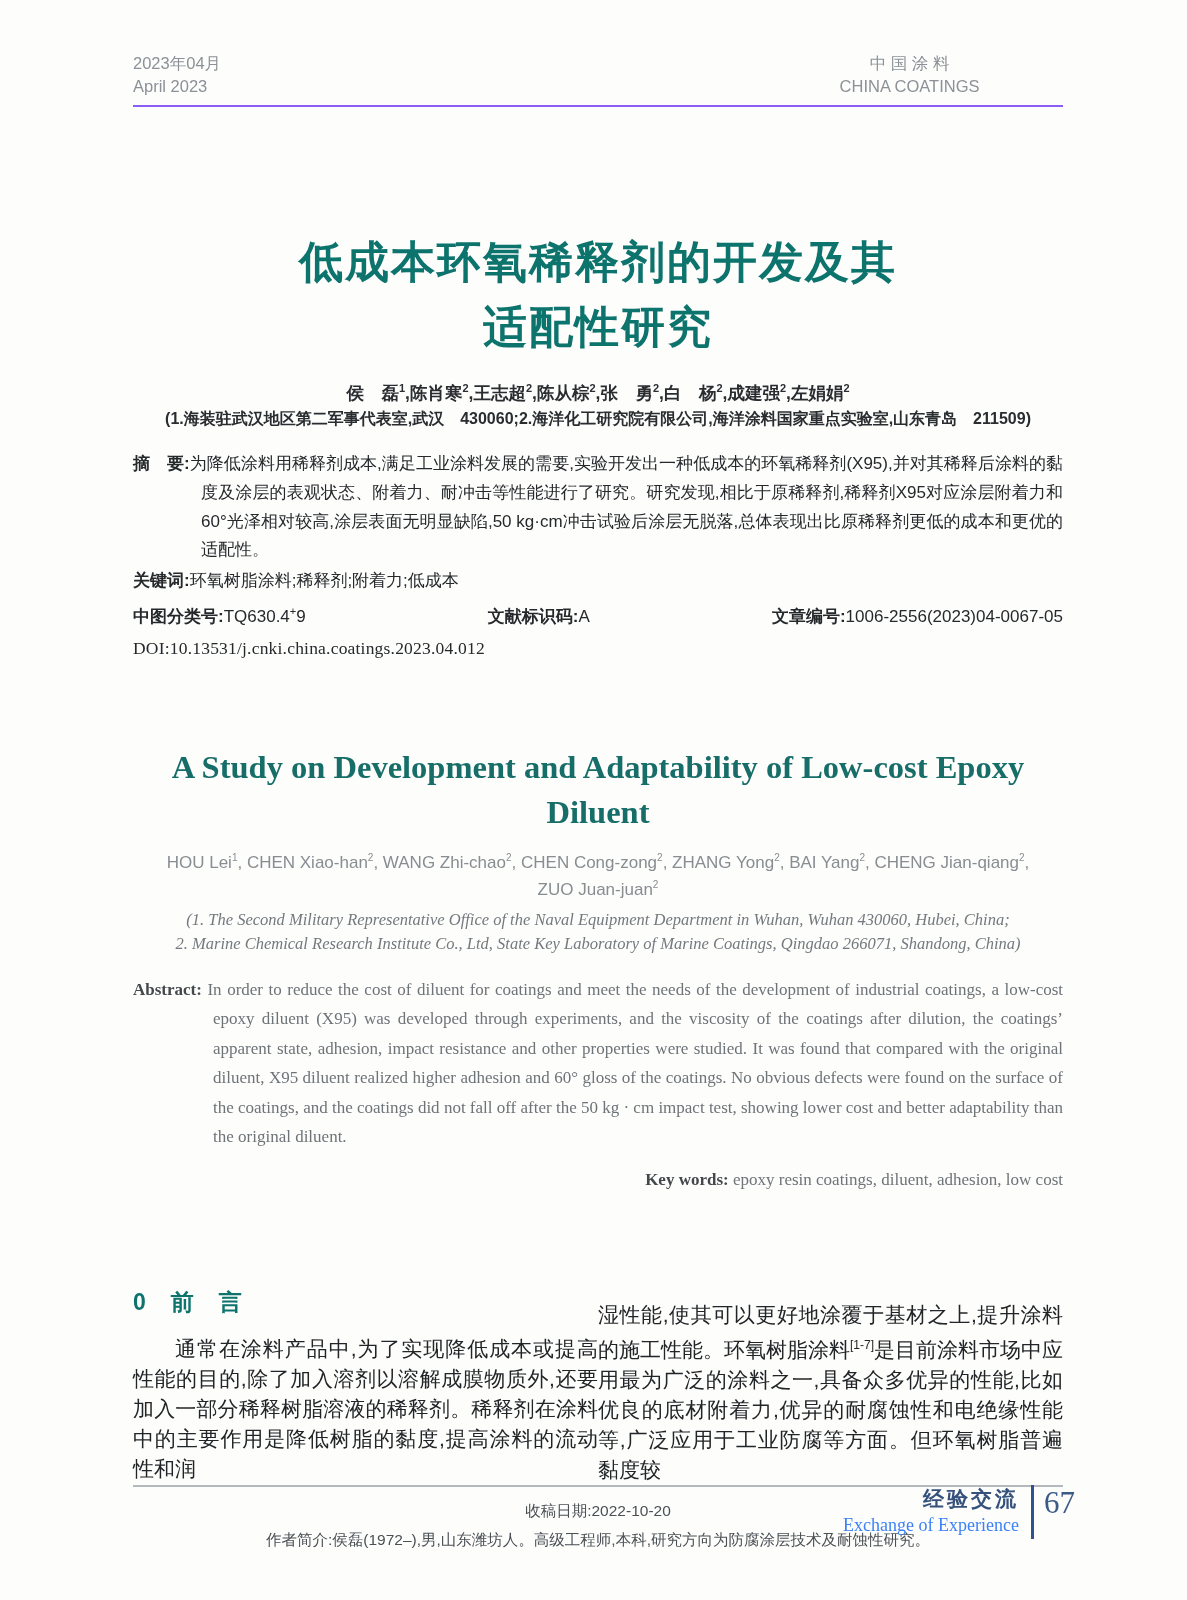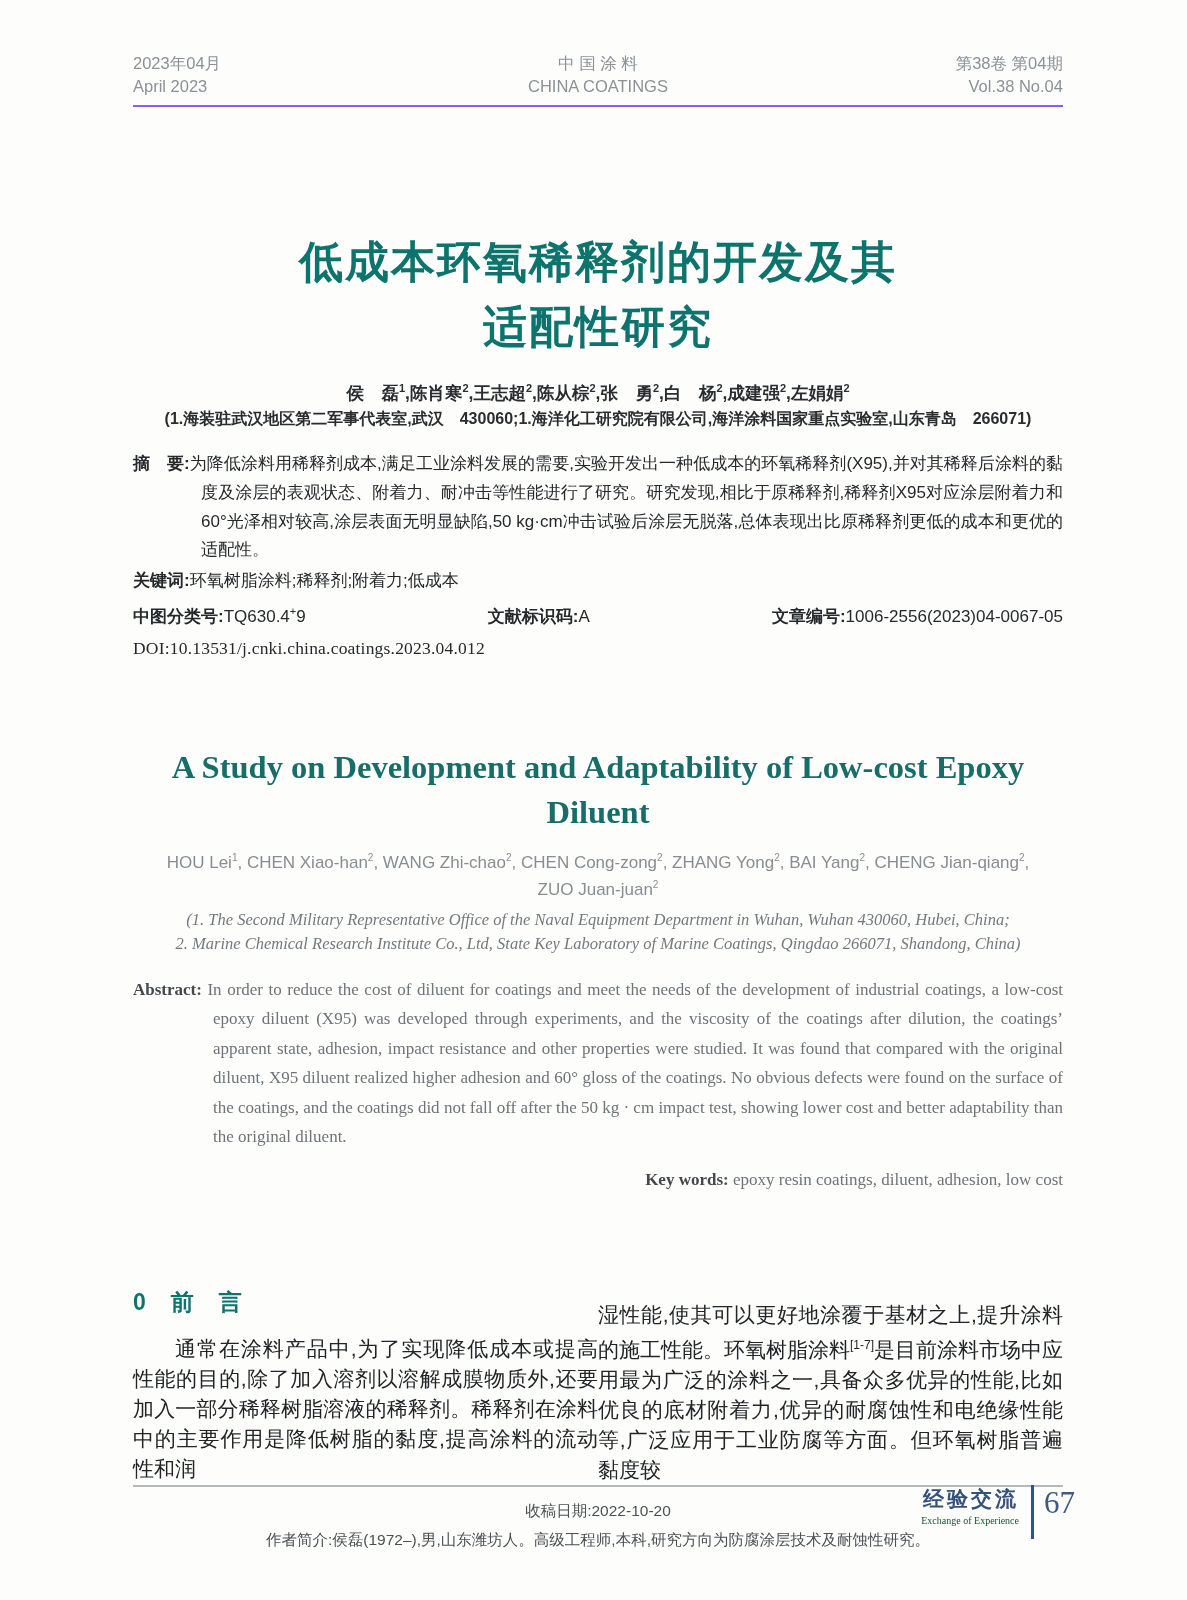--- a/index.html
+++ b/index.html
@@ -99,21 +99,21 @@
 
   
   .marker {
     position:absolute; right:112px; top:1492;
     display:flex; 
   }
   .marker-text { text-align:right; color:#35517c; }
   .m-cn { font-size:21px; font-weight:700; letter-spacing:3px; }
   .m-en {
     font-family:"Liberation Serif","DejaVu Serif",serif;
-    font-size:10px; margin-top:2px; color:#14532d;
+    font-size:18px; margin-top:2px; color:#3b82f6;
   }
   .m-bar { width:3px; height:54px; background:#2e5390; margin:0 10px 0 12px; }
   .m-num {
     font-size:31px; color:#3c5a86;
     font-family:"Liberation Serif","DejaVu Serif",serif;
   }
 </style>
 </head>
 <body>
 
@@ -122,31 +122,27 @@
 
     <div class="jheader">
       <div class="hc left">
         <div>2023年04月</div>
         <div>April 2023</div>
       </div>
       <div class="hc center">
         <div>中 国 涂 料</div>
         <div>CHINA COATINGS</div>
       </div>
-      <div class="hc right">
-        <div>第38卷 第04期</div>
-        <div>Vol.38  No.04</div>
-      </div>
     </div>
 
     <h1 class="cn-title"><span>低成本环氧稀释剂的开发及其</span><br><span>适配性研究</span></h1>
 
     <div class="authors-row authors-cn"><span class="au"><span>侯　磊</span><sup>1</sup></span><span class="au"><span>陈肖寒</span><sup>2</sup></span><span class="au"><span>王志超</span><sup>2</sup></span><span class="au"><span>陈从棕</span><sup>2</sup></span><span class="au"><span>张　勇</span><sup>2</sup></span><span class="au"><span>白　杨</span><sup>2</sup></span><span class="au"><span>成建强</span><sup>2</sup></span><span class="au"><span>左娟娟</span><sup>2</sup></span></div>
 
-    <div class="cn-affil">(1.海装驻武汉地区第二军事代表室,武汉　430060;1.海洋化工研究院有限公司,海洋涂料国家重点实验室,山东青岛　266071)</div>
+    <div class="cn-affil">(1.海装驻武汉地区第二军事代表室,武汉　430060;2.海洋化工研究院有限公司,海洋涂料国家重点实验室,山东青岛　211509)</div>
 
     <div class="cn-abs-block">
       <p class="hang-cn"><b>摘　要:</b><span>为降低涂料用稀释剂成本,满足工业涂料发展的需要,实验开发出一种低成本的环氧稀释剂(X95),并对其稀释后涂料的黏度及涂层的表观状态、附着力、耐冲击等性能进行了研究。研究发现,相比于原稀释剂,稀释剂X95对应涂层附着力和60°光泽相对较高,涂层表面无明显缺陷,50 kg·cm冲击试验后涂层无脱落,总体表现出比原稀释剂更低的成本和更优的适配性。</span></p>
       <p class="cn-keywords"><b>关键词:</b><span>环氧树脂涂料;稀释剂;附着力;低成本</span></p>
     </div>
 
     <div class="meta-row">
       <span><b>中图分类号:</b><span>TQ630.4</span><sup>+</sup><span>9</span></span>
       <span><b>文献标识码:</b><span>A</span></span>
       <span><b>文章编号:</b><span>1006-2556(2023)04-0067-05</span></span>

